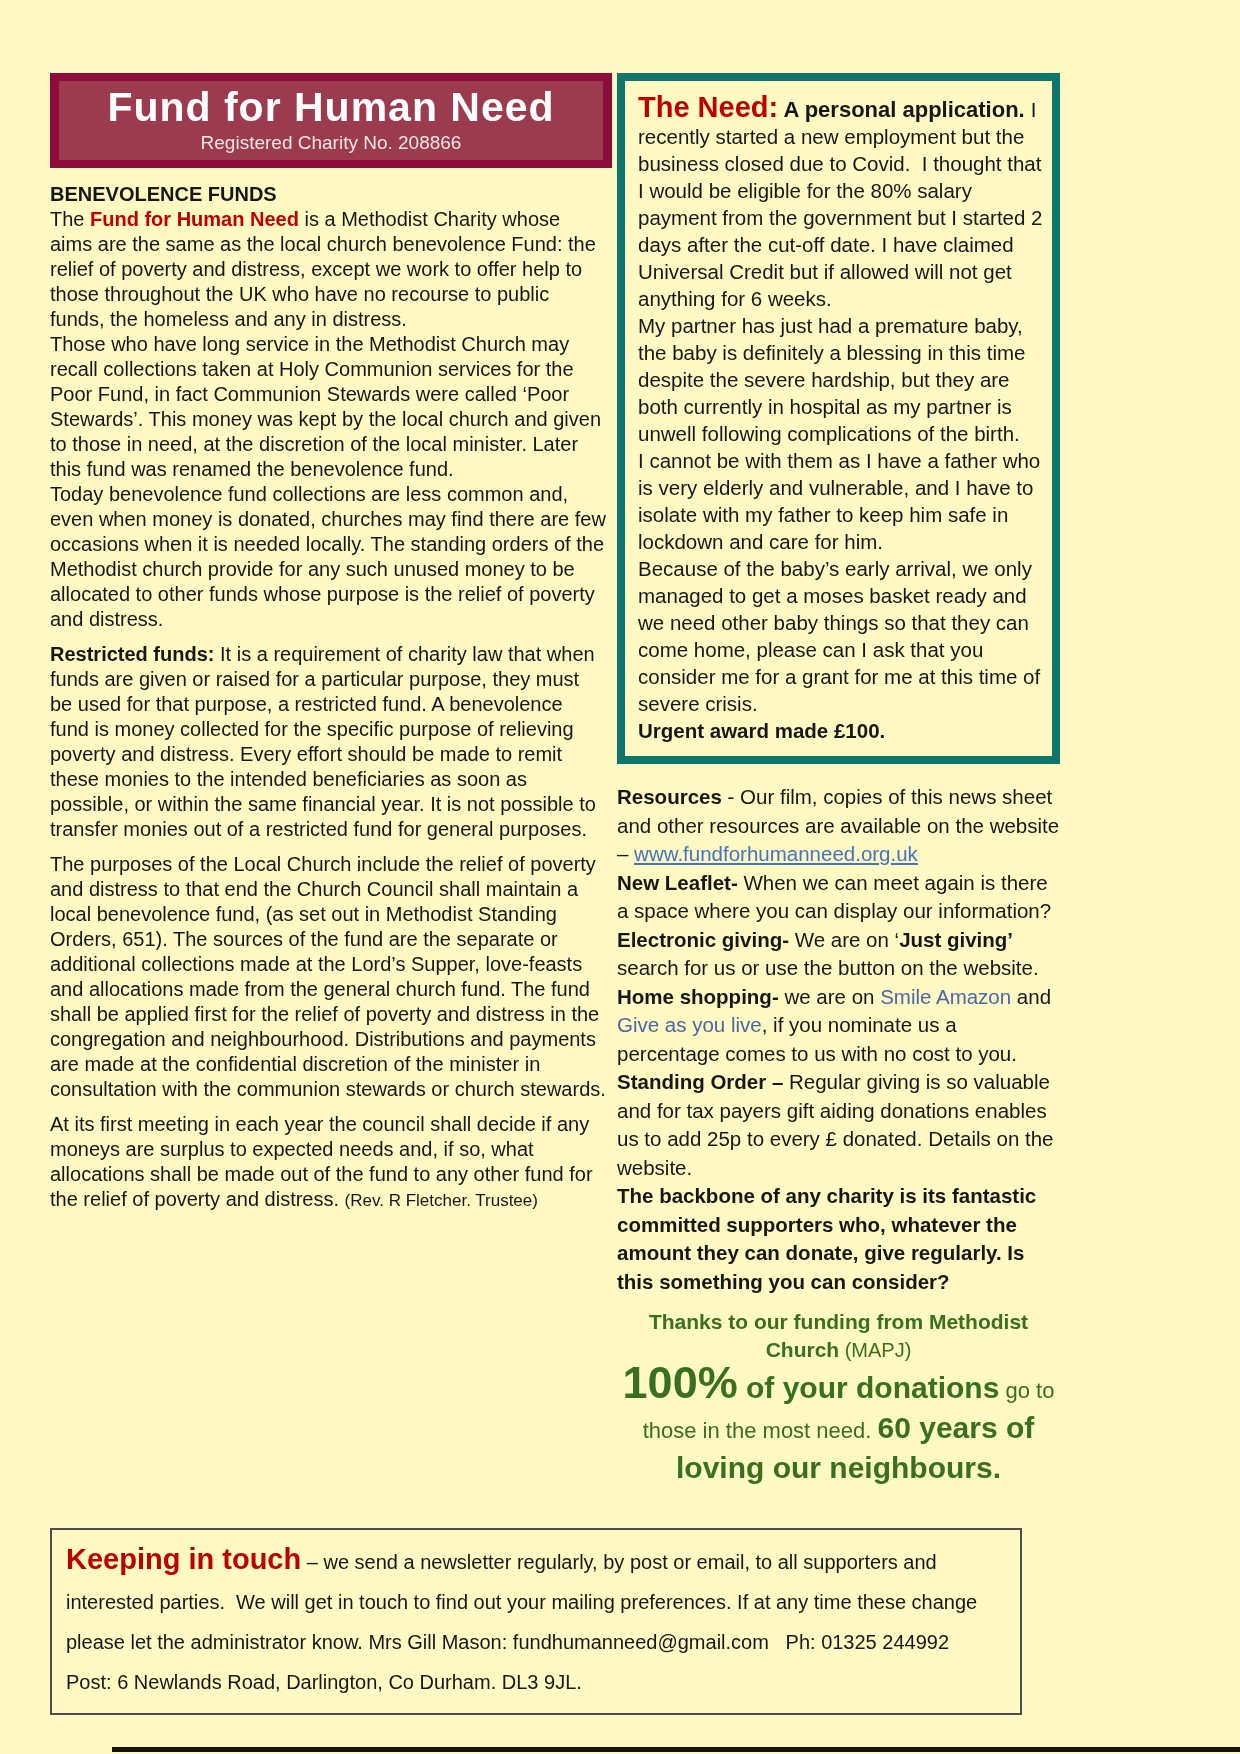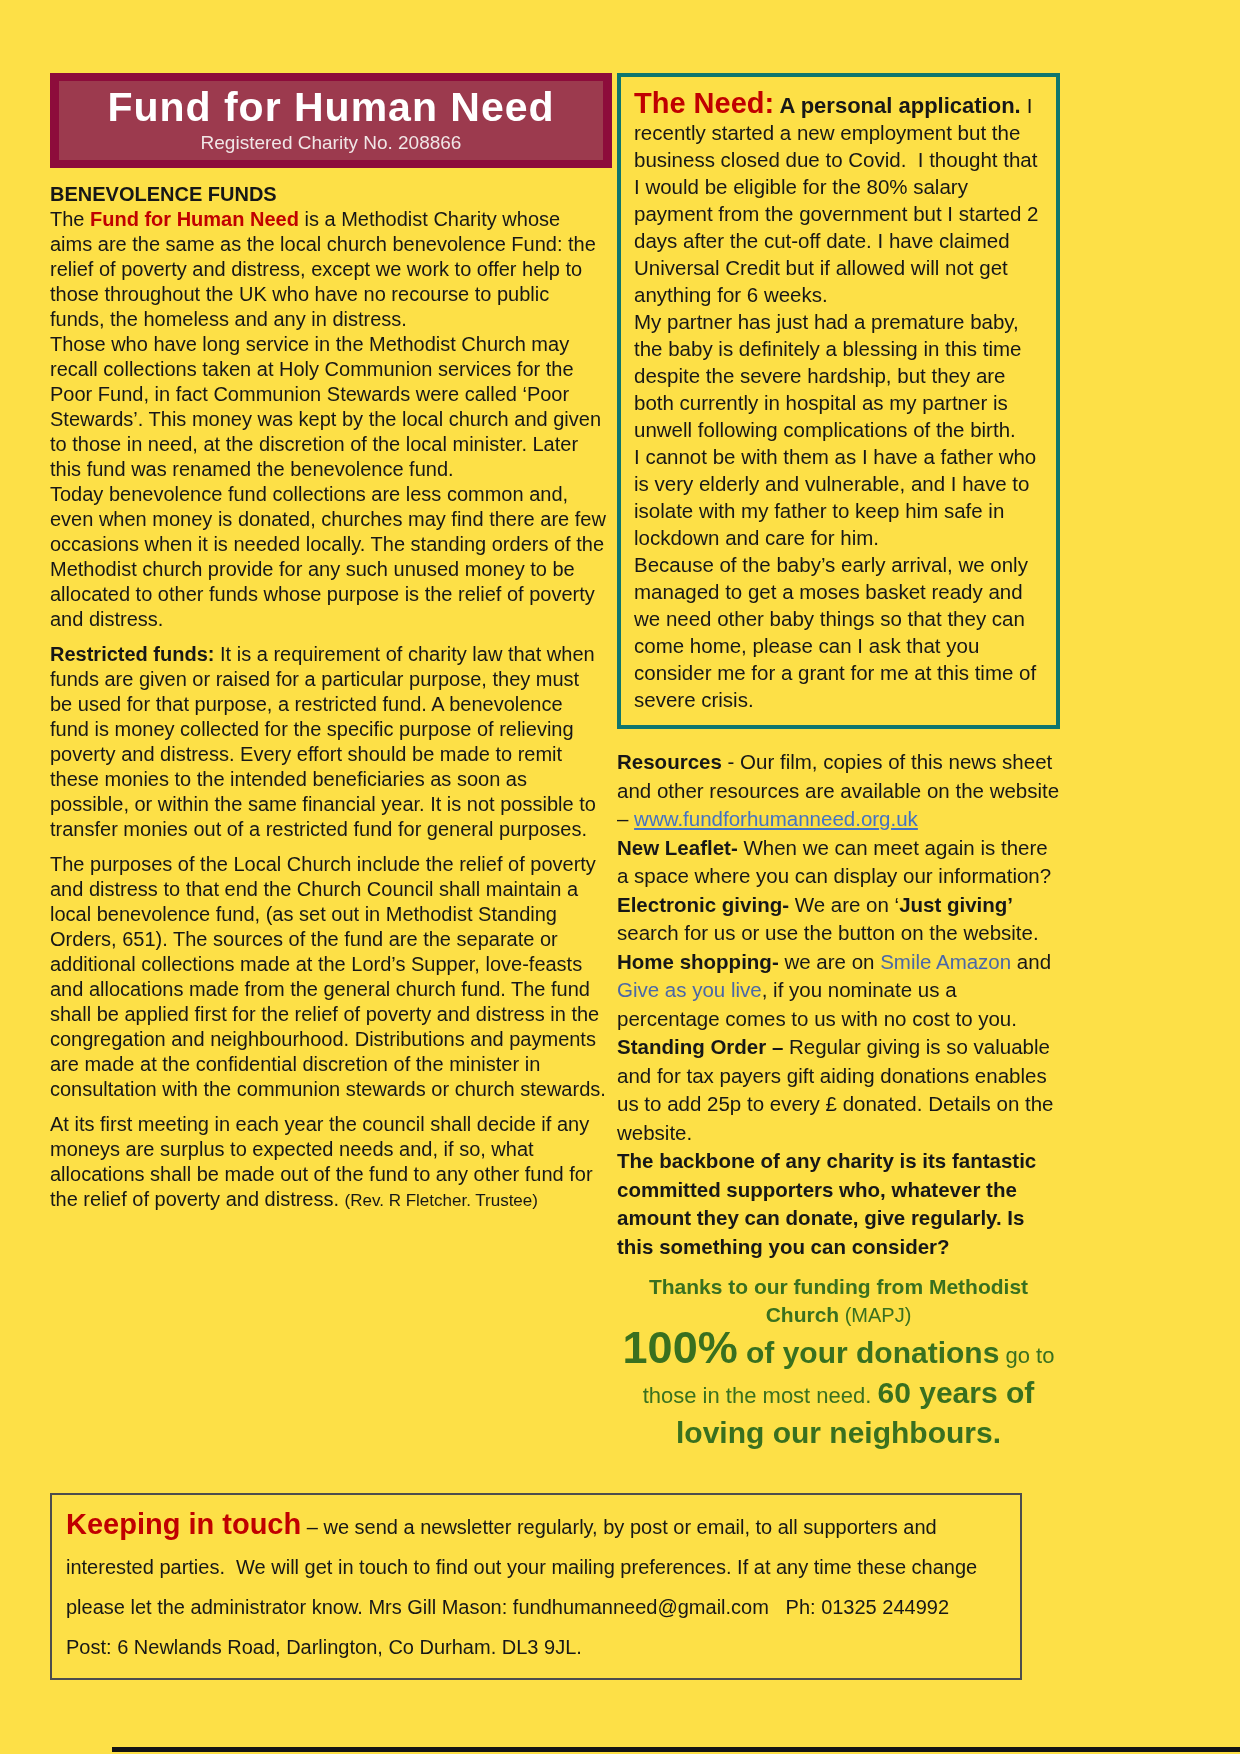--- a/index.html
+++ b/index.html
@@ -1,36 +1,36 @@
 <!DOCTYPE html>
 <html><head>
 <meta charset="utf-8">
 <style>
   html,body{margin:0;padding:0;background:#e8e8e8;}
-  .page{position:relative;width:1240px;height:1754px;background:#fde047;
+  .page{position:relative;width:1240px;height:1754px;background:#fef9c3;
         box-sizing:border-box;padding:73px 0 0 50px;overflow:hidden;
         font-family:"Liberation Sans", sans-serif;color:#171717;}
   .columns{display:flex;gap:5px;align-items:flex-start;}
   .col-left{width:562px;flex:0 0 auto;}
   .col-right{width:443px;flex:0 0 auto;}
 
   
   .banner{width:562px;height:95px;background:#8d0c3b;box-sizing:border-box;
           padding:8px 9px;margin-bottom:14px;}
   .banner-inner{height:100%;background:#9c3a4e;display:flex;flex-direction:column;
           justify-content:center;align-items:center;}
   .banner-title{font-size:41px;font-weight:bold;color:#ffffff;letter-spacing:1px;
           line-height:1;white-space:nowrap;}
   .banner-sub{font-size:19px;color:#f0e6e6;margin-top:4px;}
 
   
   .para{margin:0;white-space:pre-wrap;}
   .para.gap{margin-top:10px;}
   .left-paras{width:556px;font-size:20px;line-height:25px;}
-  .need-box{box-sizing:border-box;width:443px;border:4px solid #0f766e;
+  .need-box{box-sizing:border-box;width:443px;border:8px solid #0f766e;
             padding:13px 8px 12px 13px;font-size:20.5px;line-height:27px;
             margin-bottom:19px;}
   .other{font-size:20.5px;line-height:28.5px;}
   .green{width:100%;margin-top:13px;}
   .green .para{text-align:center;}
   .para.gline1{line-height:26px;}
   .para.gline2{line-height:35px;}
 
   
   .footer-box{box-sizing:border-box;width:972px;margin-top:38px;
@@ -78,20 +78,21 @@
           <p class="para gap"><span>At its first meeting in each year the council shall decide if any moneys are surplus to expected needs and, if so, what allocations shall be made out of the fund to any other fund for the relief of poverty and distress. </span><span class="s-small">(Rev. R Fletcher. Trustee)</span></p>
         </div>
     </div>
 
     <div class="col-right">
       <div class="need-box">
           <p class="para"><span class="s-need-title">The Need:</span><span class="s-app-title"> A personal application. </span><span>I recently started a new employment but the business closed due to Covid.  I thought that I would be eligible for the 80% salary payment from the government but I started 2 days after the cut-off date. I have claimed Universal Credit but if allowed will not get anything for 6 weeks.</span></p>
           <p class="para"><span>My partner has just had a premature baby, the baby is definitely a blessing in this time despite the severe hardship, but they are both currently in hospital as my partner is unwell following complications of the birth.</span></p>
           <p class="para"><span>I cannot be with them as I have a father who is very elderly and vulnerable, and I have to isolate with my father to keep him safe in lockdown and care for him.</span></p>
           <p class="para"><span>Because of the baby’s early arrival, we only managed to get a moses basket ready and we need other baby things so that they can come home, please can I ask that you consider me for a grant for me at this time of severe crisis.</span></p>
+          <p class="para"><span class="s-b">Urgent award made £100.</span></p>
         </div>
       <div class="other">
           <p class="para"><span class="s-b">Resources</span><span> - Our film, copies of this news sheet and other resources are available on the website – </span><span class="s-link">www.fundforhumanneed.org.uk</span></p>
           <p class="para"><span class="s-b">New Leaflet-</span><span> When we can meet again is there a space where you can display our information?</span></p>
           <p class="para"><span class="s-b">Electronic giving-</span><span> We are on ‘</span><span class="s-b">Just giving’</span><span> search for us or use the button on the website.</span></p>
           <p class="para"><span class="s-b">Home shopping-</span><span> we are on </span><span class="s-blue">Smile Amazon</span><span> and </span><span class="s-blue">Give as you live</span><span>, if you nominate us a percentage comes to us with no cost to you.</span></p>
           <p class="para"><span class="s-b">Standing Order –</span><span> Regular giving is so valuable and for tax payers gift aiding donations enables us to add 25p to every £ donated. Details on the website.</span></p>
           <p class="para"><span class="s-b">The backbone of any charity is its fantastic committed supporters who, whatever the amount they can donate, give regularly. Is this something you can consider?</span></p>
         </div>
       <div class="green">

